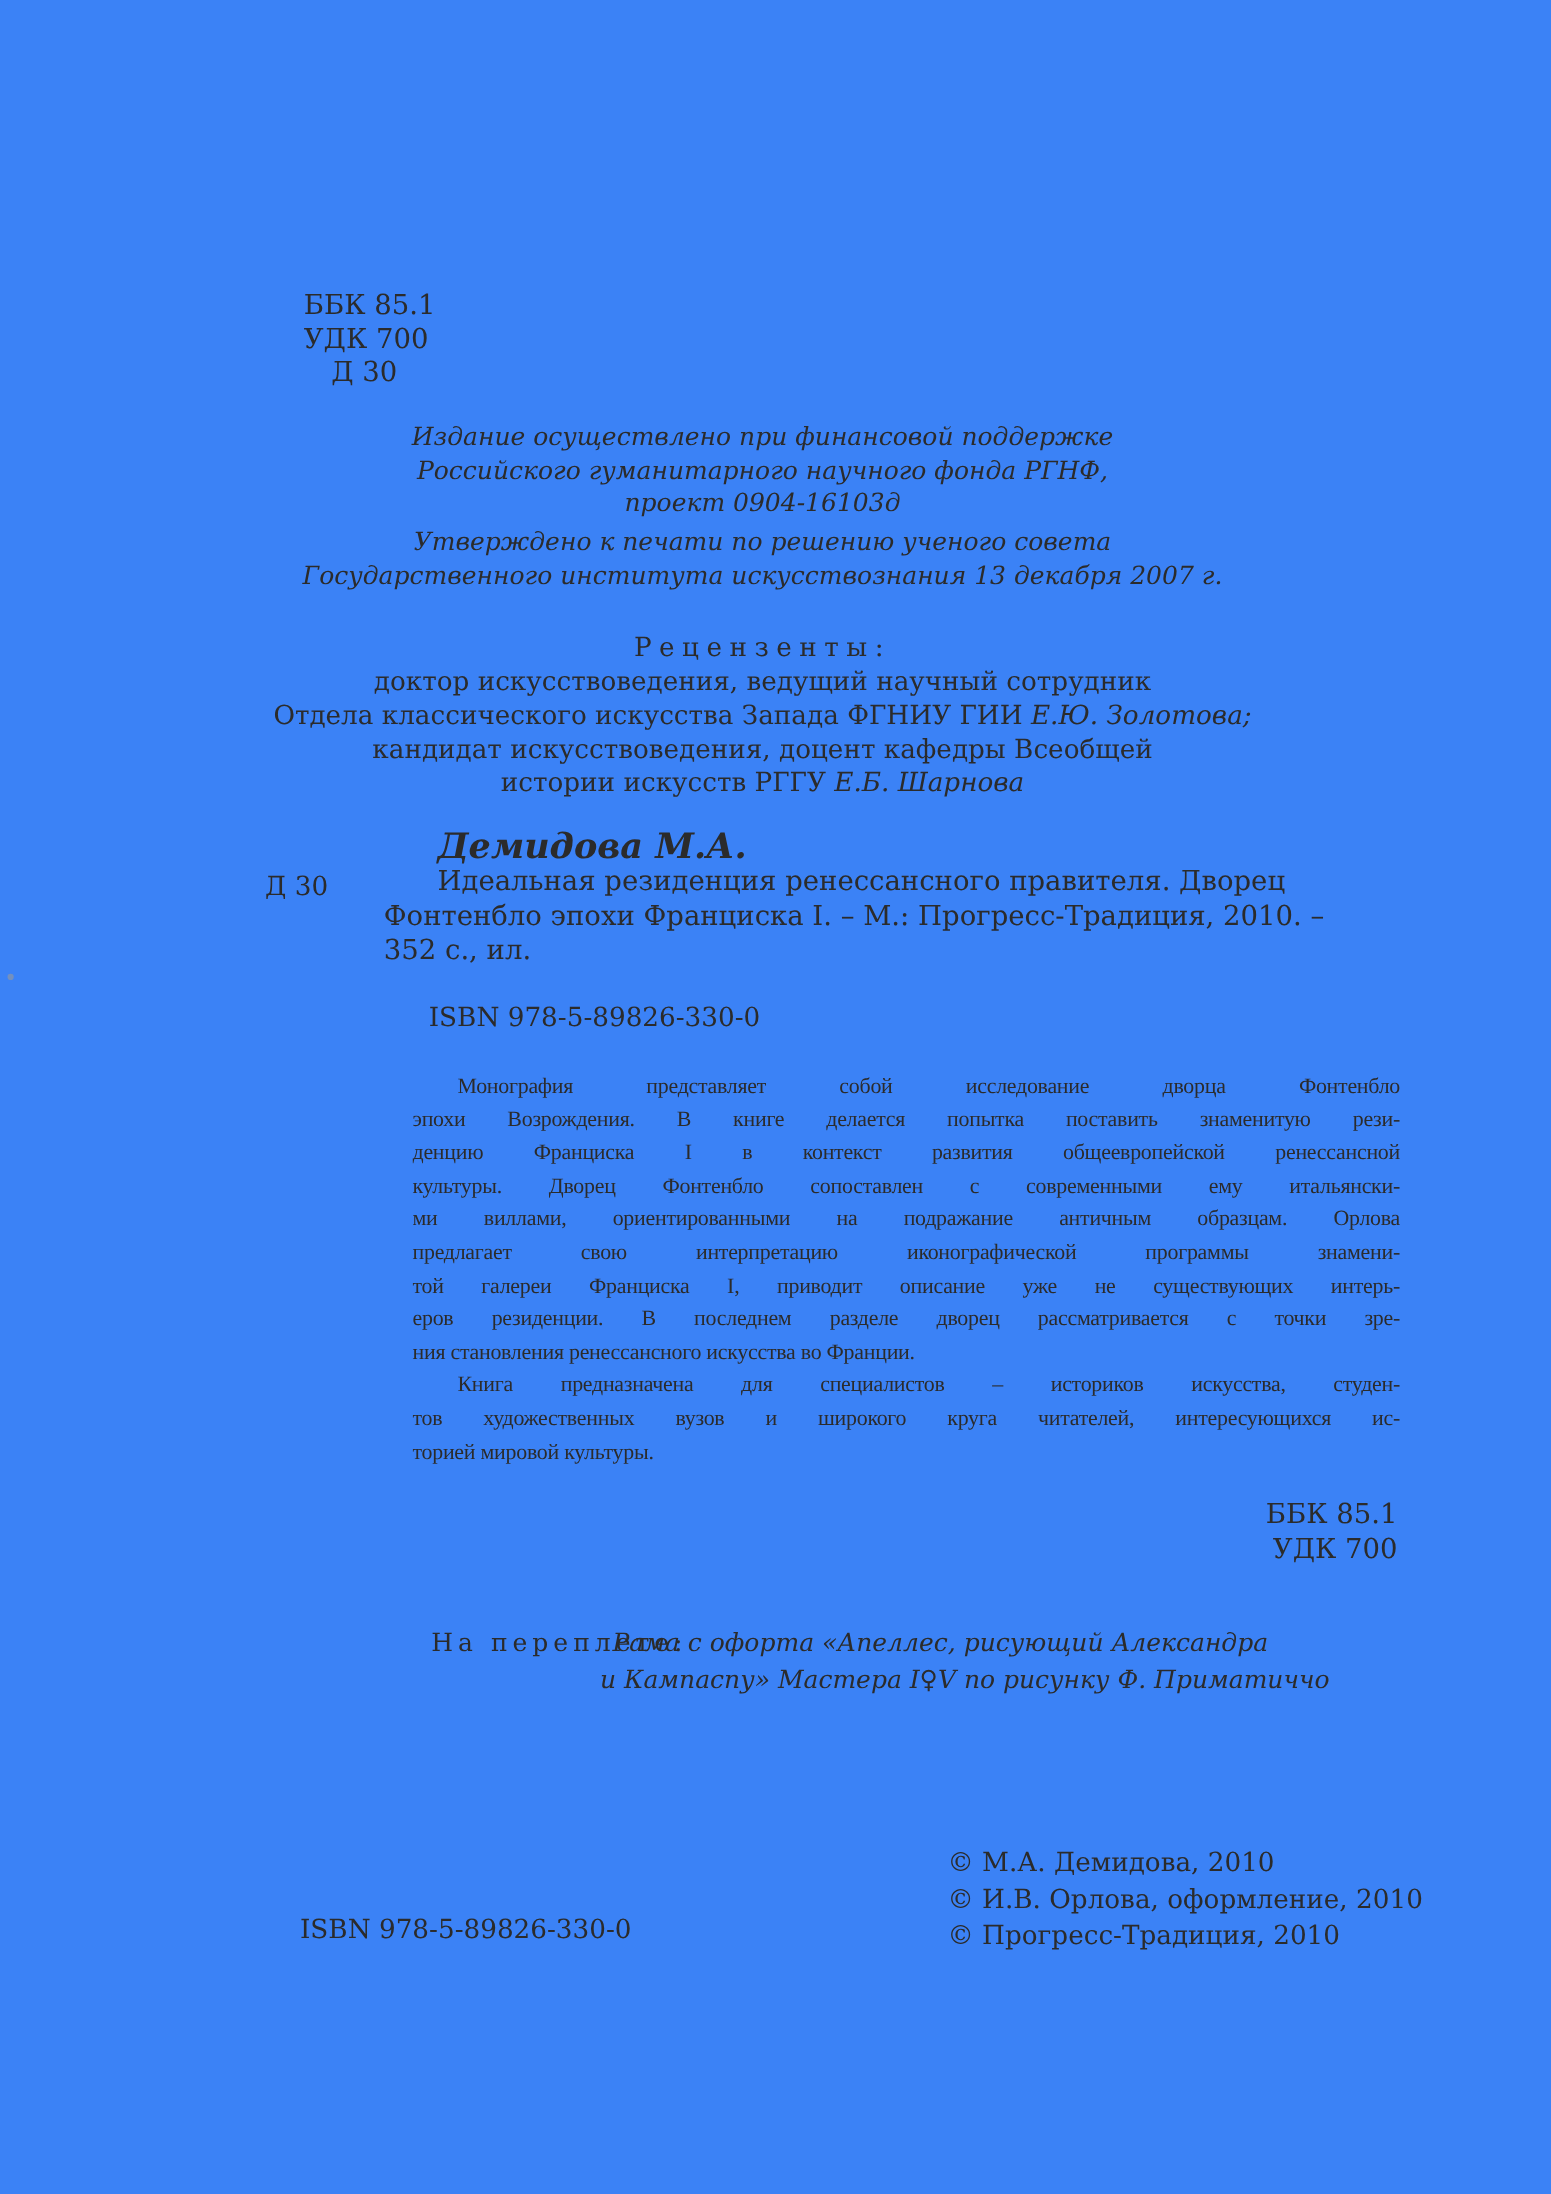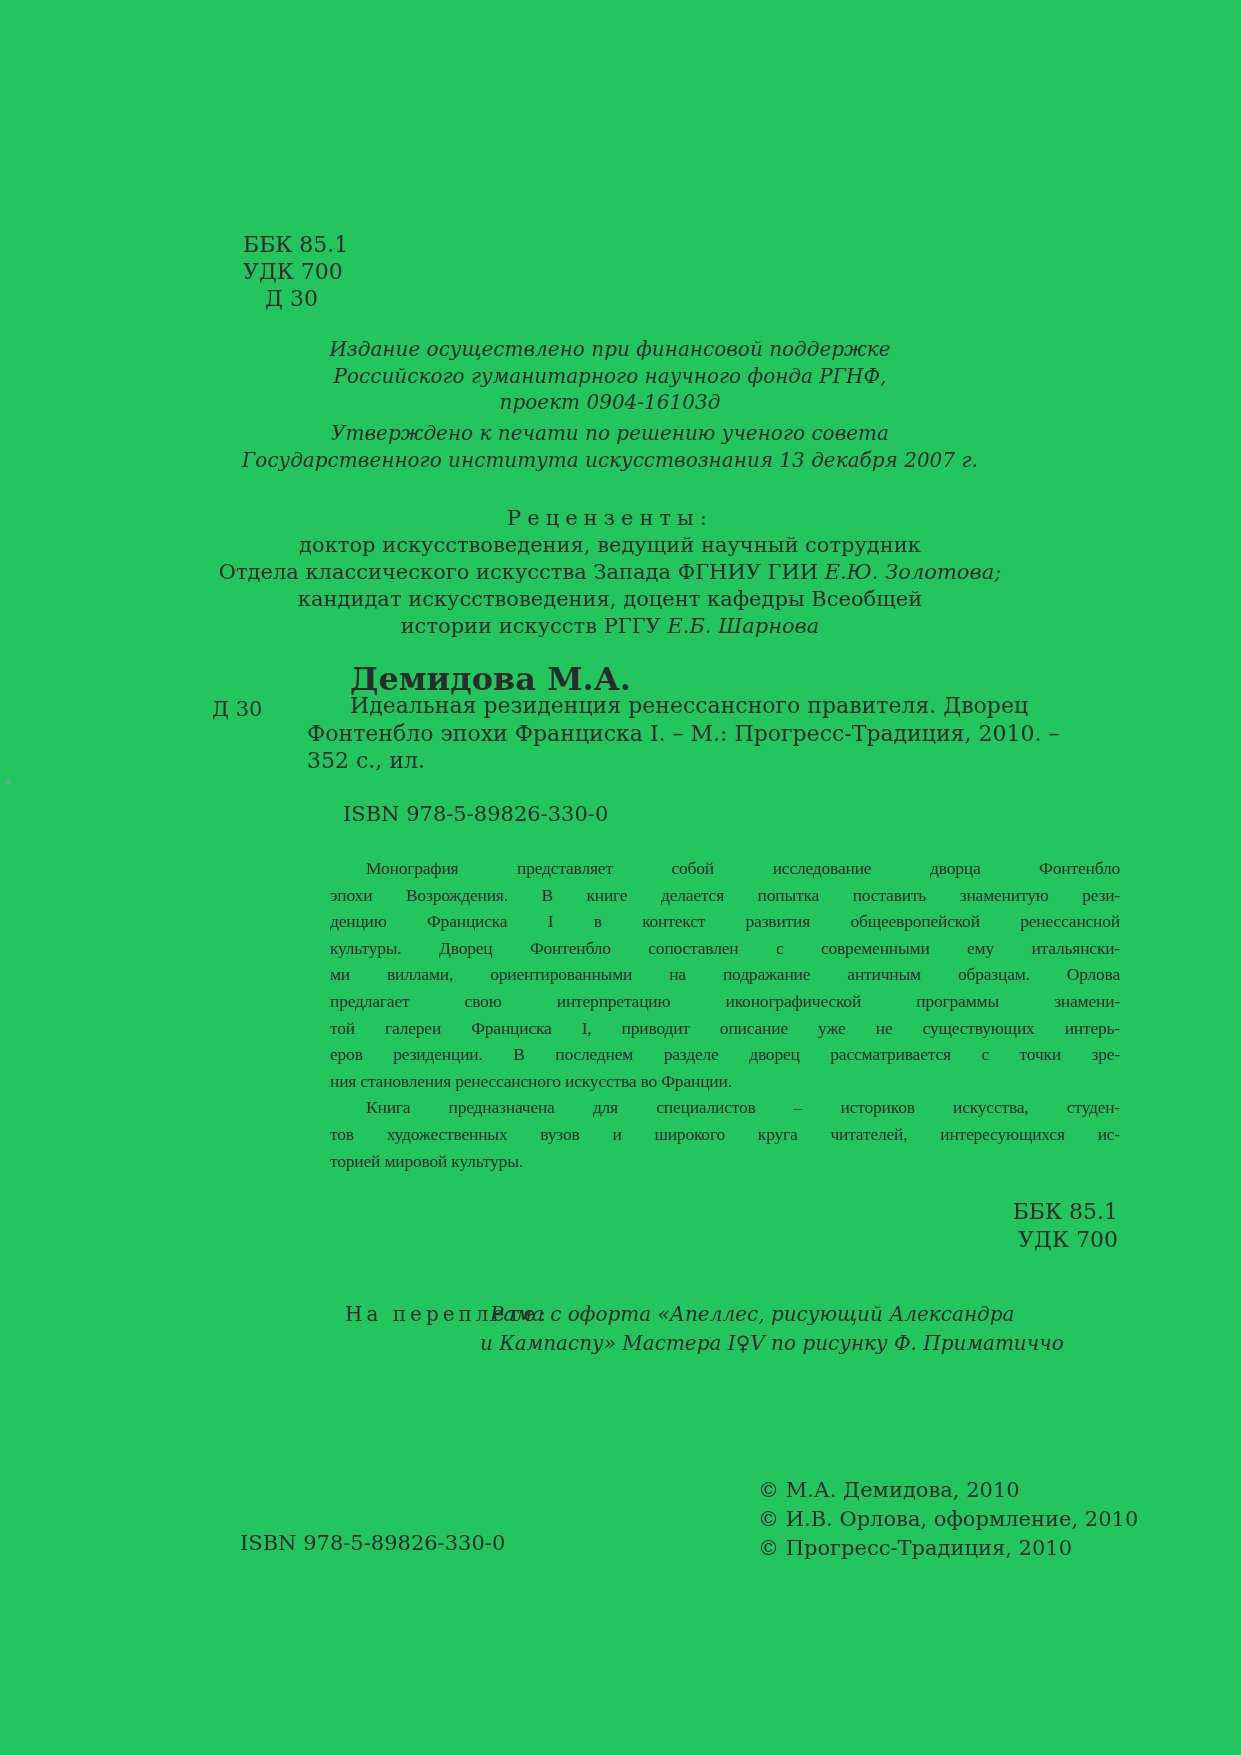--- a/index.html
+++ b/index.html
@@ -1,20 +1,20 @@
 <!DOCTYPE html>
 <html><head>
 <meta charset="utf-8">
 <style>
   html,body{margin:0;padding:0;background:#e8e8e8;}
   .page{
     position:relative;
     width:1241px;height:1755px;
     margin:0 auto;
-    background:#22c55e;
+    background:#3b82f6;
     color:#2b2b2b;
     font-family:"DejaVu Serif", serif;
     overflow:hidden;
   }
   .abs{position:absolute;}
 
   
   .top-codes{left:243px;top:231px;font-size:22px;line-height:27px;}
   .top-codes .idx{padding-left:22px;}
 
@@ -22,21 +22,21 @@
   .center-col{left:215px;width:790px;text-align:center;}
   .funding{top:336px;font-style:italic;font-size:20px;line-height:26.5px;}
   .approval{top:420px;font-style:italic;font-size:20px;line-height:26.5px;}
 
   
   .rev-heading{top:506px;font-size:21px;letter-spacing:6px;}
   .rev-lines{top:532px;font-size:21px;line-height:27px;}
   .rev-lines .it{font-style:italic;}
 
   
-  .card-author{left:350px;top:660px;font-size:32px;font-weight:bold;}
+  .card-author{left:350px;top:660px;font-size:28px;font-weight:bold;font-style:italic;}
   .card-index{left:212px;top:697px;font-size:21px;}
   .card-desc{left:307px;top:692px;width:815px;font-size:22px;line-height:27.5px;}
   .card-desc .ind{text-indent:43px;}
   .card-isbn{left:343px;top:802px;font-size:21px;}
 
   
   .annotation{left:330px;top:858px;width:790px;font-size:17.5px;letter-spacing:-0.2px;font-family:Liberation Serif, serif;}
   .ann-line{
     height:26.6px;overflow:hidden;
     text-align:justify;text-align-last:justify;

